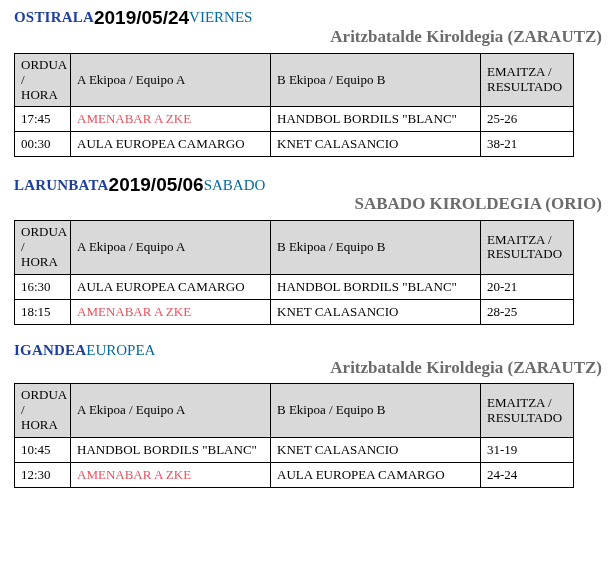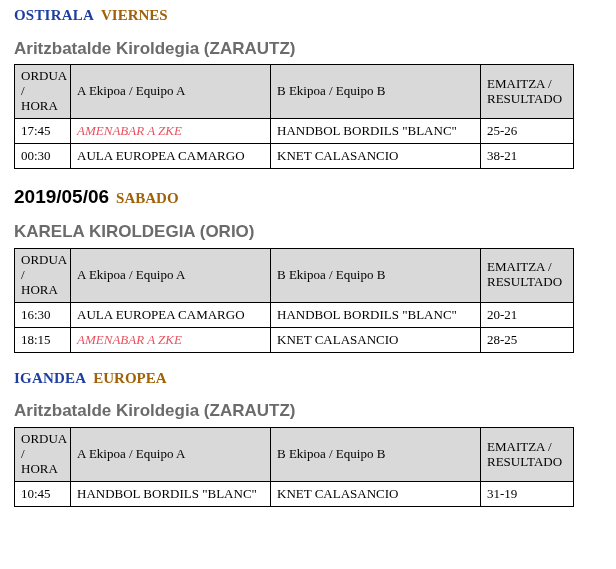--- a/index.html
+++ b/index.html
@@ -19,52 +19,52 @@
     width: 616px;
     height: 569px;
     box-sizing: border-box;
     padding: 8px 14px 0 14px;
   }
   .day-block {
     margin-bottom: 18px;
   }
   .day-heading {
     display: flex;
-    align-items: flex-end;
-    gap: 7px;
+    align-items: center;
     line-height: 1.05;
     white-space: nowrap;
   }
   .day-eu {
     font-family: "Liberation Serif", serif;
     font-weight: bold;
     font-size: 15px;
     letter-spacing: 0.2px;
     color: #1f3fa0;
   }
   .day-date {
     font-family: "Liberation Sans", sans-serif;
     font-weight: bold;
     font-size: 19px;
     color: #000000;
   }
   .day-es {
     font-family: "Liberation Serif", serif;
-    font-weight: bold;
+    font-weight: normal;
     font-size: 15px;
-    color: #a16207;
+    color: #0369a1;
   }
   .venue {
-    font-family: Liberation Sans, sans-serif;
+    font-family: Liberation Serif, serif;
     font-weight: bold;
     font-size: 17px;
     color: #6b6b6b;
-    margin-top: 16px;
+    margin-top: 0;
     margin-bottom: 6px;
     line-height: 1.1;
+    text-align: right;
   }
   table.sched {
     border-collapse: collapse;
     width: 559px;
     table-layout: fixed;
   }
   table.sched td, table.sched th {
     border: 1px solid #000000;
     padding: 4px 6px;
     vertical-align: middle;
@@ -87,40 +87,40 @@
   .col-res { width: 93px; }
 
   td.time {
     font-size: 13px;
   }
   td.team {
     font-size: 13px;
   }
   td.team.highlight {
     color: #e8525f;
-    font-style: italic;
   }
   td.result {
     font-family: "Liberation Sans", sans-serif;
     font-weight: bold;
     font-size: 14px;
     text-align: center;
   }
   .hdr-two-line {
     display: block;
   }
 </style>
 </head>
 <body>
 
 <div class="page">
 
   <div class="day-block">
     <div class="day-heading">
       <span class="day-eu">OSTIRALA</span>
+      <span class="day-date">2019/05/24</span>
       <span class="day-es">VIERNES</span>
     </div>
     <div class="venue">Aritzbatalde Kiroldegia (ZARAUTZ)</div>
     <table class="sched">
       <colgroup>
         <col class="col-time">
           <col class="col-a">
           <col class="col-b">
           <col class="col-res">
       </colgroup>
@@ -150,24 +150,25 @@
           <td class="team">AULA EUROPEA CAMARGO</td>
           <td class="team">KNET CALASANCIO</td>
           <td class="result">38-21</td>
         </tr>
       </tbody>
     </table>
   </div>
 
   <div class="day-block">
     <div class="day-heading">
+      <span class="day-eu">LARUNBATA</span>
       <span class="day-date">2019/05/06</span>
       <span class="day-es">SABADO</span>
     </div>
-    <div class="venue">KARELA KIROLDEGIA (ORIO)</div>
+    <div class="venue">SABADO KIROLDEGIA (ORIO)</div>
     <table class="sched">
       <colgroup>
         <col class="col-time">
           <col class="col-a">
           <col class="col-b">
           <col class="col-res">
       </colgroup>
       <thead>
         <tr>
           <td>
@@ -226,17 +227,23 @@
           </td>
         </tr>
       </thead>
       <tbody>
         <tr>
           <td class="time">10:45</td>
           <td class="team">HANDBOL BORDILS "BLANC"</td>
           <td class="team">KNET CALASANCIO</td>
           <td class="result">31-19</td>
         </tr>
+        <tr>
+          <td class="time">12:30</td>
+          <td class="team highlight">AMENABAR A ZKE</td>
+          <td class="team">AULA EUROPEA CAMARGO</td>
+          <td class="result">24-24</td>
+        </tr>
       </tbody>
     </table>
   </div>
 
 </div>
 
 </body></html>

